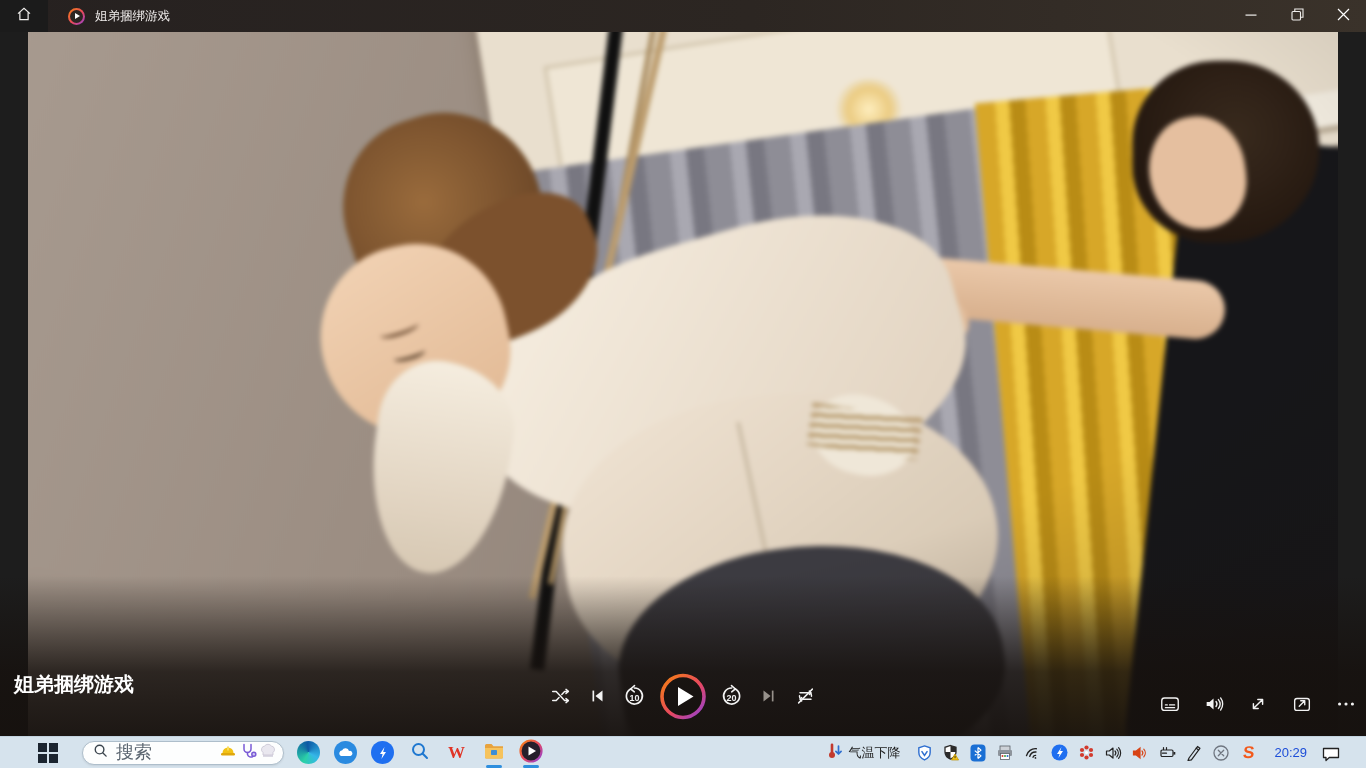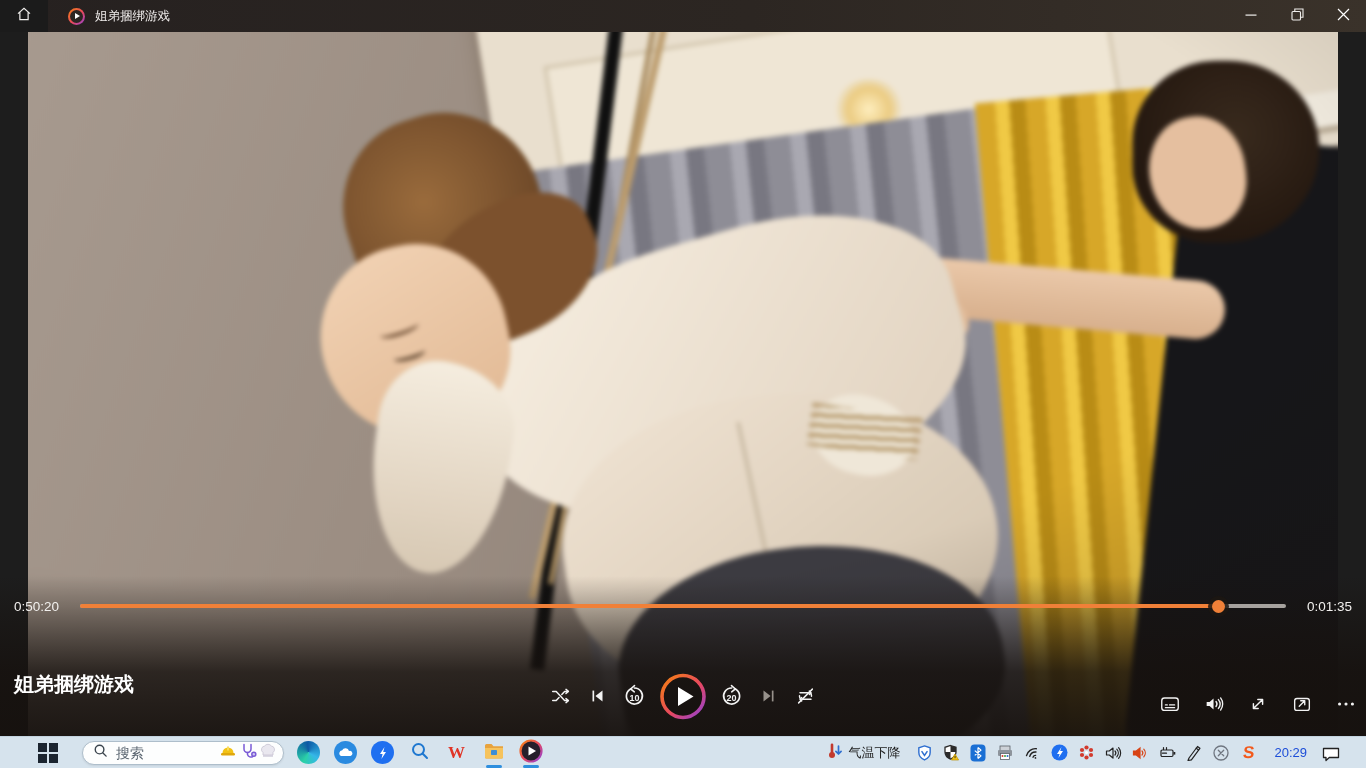--- a/index.html
+++ b/index.html
@@ -119,21 +119,21 @@
   #play-btn { width:47px; height:47px; display:flex; align-items:center; justify-content:center; }
 
   
   #taskbar { position:absolute; left:0; right:0; bottom:0; height:32px; background:#d6e3ed;
     border-top:1px solid #c3d3df; display:flex; align-items:center; }
   #start-btn { width:40px; height:32px; margin-left:28px; display:flex; align-items:center; justify-content:center; }
   .winlogo { display:grid; grid-template-columns:9px 9px; grid-template-rows:9px 9px; gap:2px; }
   .winlogo i { background:#1c2530; }
   #search-box { margin-left:14px; width:202px; height:24px; background:#fdfefe; border:1px solid #aebecb;
     border-radius:12px; display:flex; align-items:center; padding:0 6px 0 10px; box-shadow:0 1px 2px rgba(0,0,0,.08); }
-  #search-box input { border:none; outline:none; background:transparent; font-size:14px; color:#333;
+  #search-box input { border:none; outline:none; background:transparent; font-size:18px; color:#333;
     width:92px; margin-left:8px; font-family:inherit; }
   #search-box input::placeholder { color:#5a6570; opacity:1; }
   #search-badges { display:flex; align-items:center; gap:2px; margin-left:auto; }
   #taskbar-apps { display:flex; align-items:center; margin-left:6px; }
   .app-btn { width:37px; height:32px; display:flex; align-items:center; justify-content:center; position:relative; }
   .app-btn .indicator { position:absolute; bottom:1px; left:50%; transform:translateX(-50%);
     width:16px; height:3px; border-radius:2px; background:#2f8fde; }
   .app-circle { width:23px; height:23px; border-radius:50%; display:flex; align-items:center; justify-content:center; }
   #tray { margin-left:auto; display:flex; align-items:center; gap:5px; padding-right:24px; }
   .tray-icon { width:22px; height:24px; display:flex; align-items:center; justify-content:center; }
@@ -223,29 +223,20 @@
         <div class="w-eye"></div>
         <div class="w-mouth"></div>
         <div class="w-teeth"></div>
         <div class="w-sleeve-hang"></div>
         <div class="vignette"></div>
       </div>
     </div>
 
     <div id="bottom-overlay"></div>
 
-    <div id="seek-row">
-      <span class="time-label">0:50:20</span>
-      <div id="seek-track">
-        <div id="seek-fill" style="width:94.35%">
-          <div id="seek-handle"></div>
-        </div>
-      </div>
-      <span class="time-label right">0:01:35</span>
-    </div>
 
     <div id="controls-row">
       <span id="video-title">姐弟捆绑游戏</span>
 
       <div id="center-controls">
         <div class="ctl">
           <span>
             <svg width="22" height="22" viewBox="0 0 24 24" fill="none" stroke="#f2f2f2" stroke-width="1.6" stroke-linecap="round" stroke-linejoin="round">
               <path d="M3.5 7h3.8l9.2 10h3.6M3.5 17h3.8l3.1-3.4M13.4 10.4 16.5 7h3.6"></path>
               <path d="M18 4.8 20.6 7 18 9.2M18 14.8 20.6 17 18 19.2"></path>

